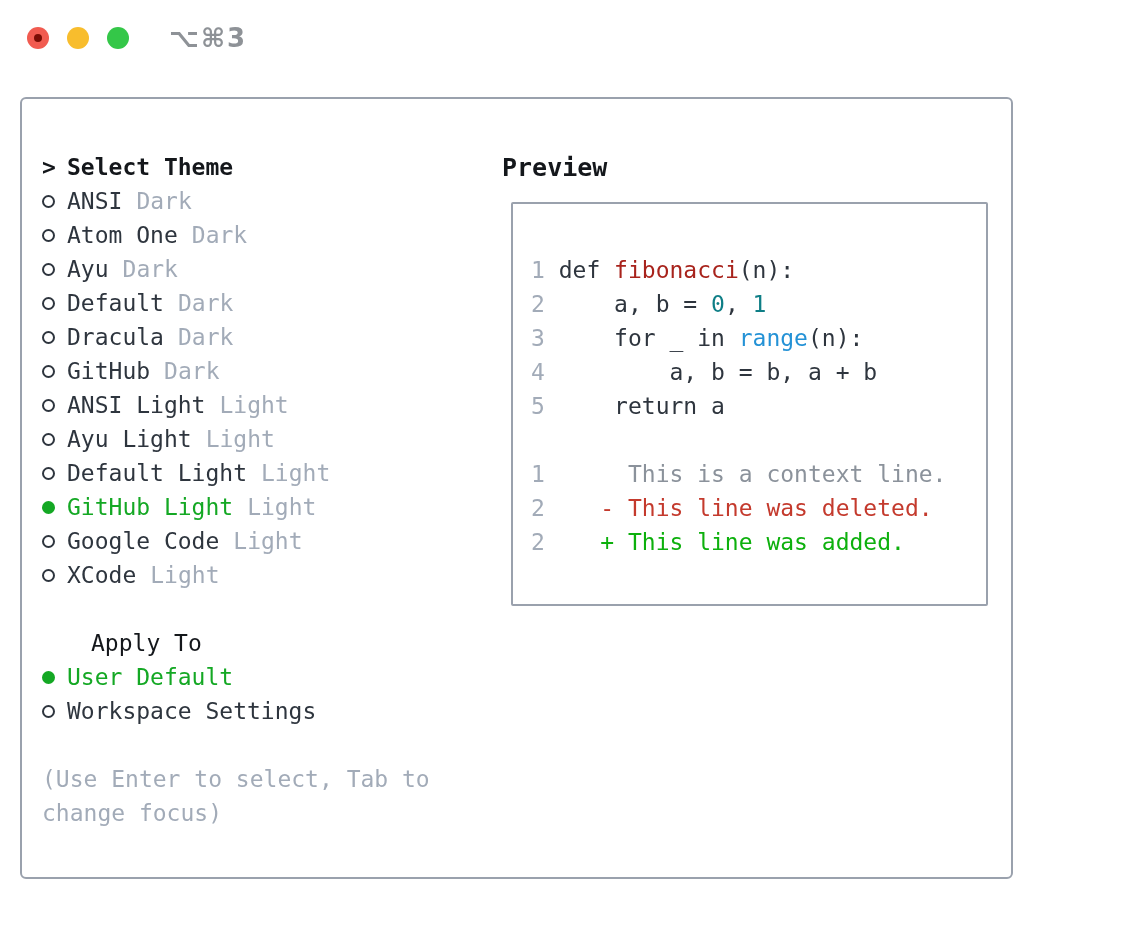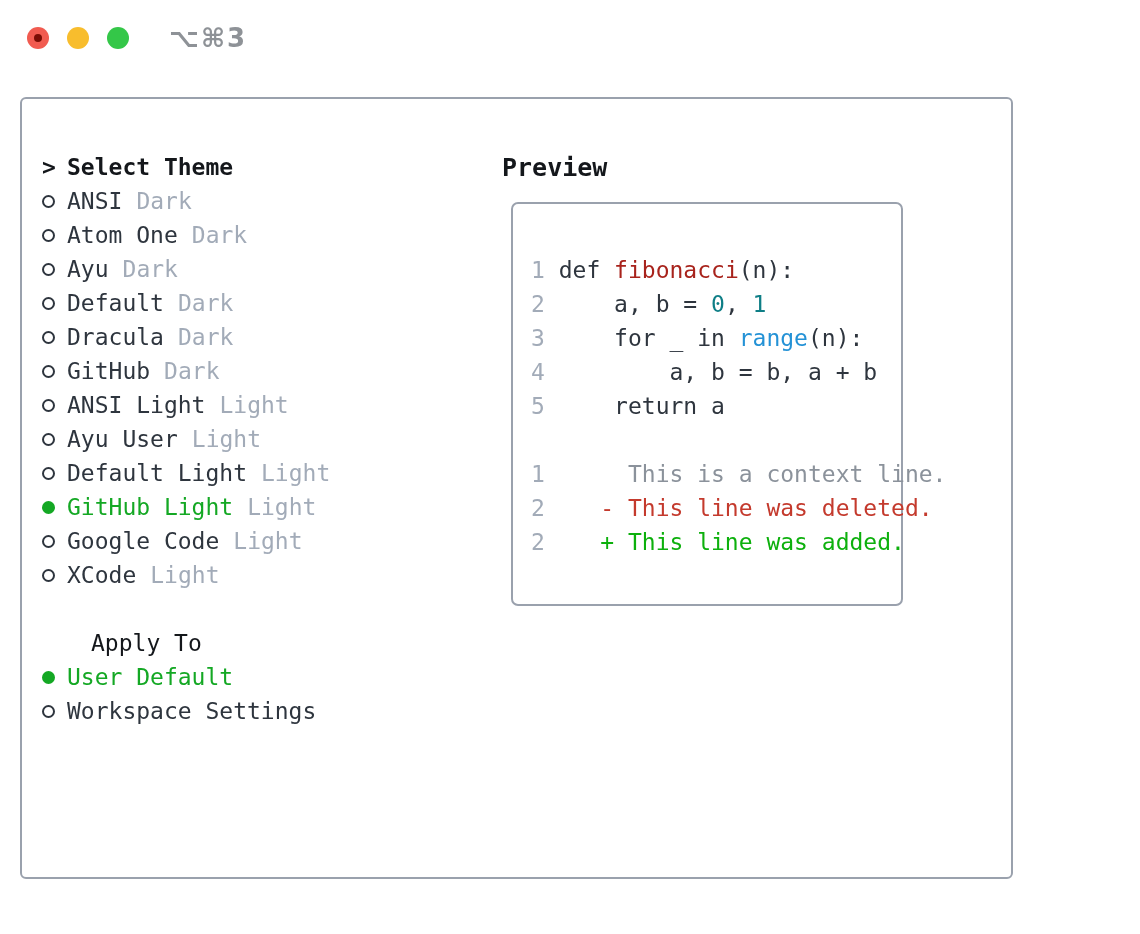--- a/index.html
+++ b/index.html
@@ -45,21 +45,21 @@
   .bullet.filled{background:var(--selected-green);border-color:var(--selected-green);}
   .name{color:var(--text-dark);}
   .name.selected{color:var(--selected-green);}
   .tag{color:var(--text-muted);margin-left:14px;}
   .apply-indent{display:inline-block;width:25px;flex:none;}
   .spacer-row{height:34px;}
   .help{margin-top:0;line-height:34px;color:var(--text-muted);white-space:pre;}
 
   
   .preview-label{position:absolute;left:480px;top:51px;height:34px;display:flex;align-items:center;font-size:25px;}
-  .preview-box{position:absolute;left:489px;top:103px;width:392px;height:404px;box-sizing:border-box;border:2px solid var(--border-gray);border-radius:7px;background:#ffffff;}
+  .preview-box{position:absolute;left:489px;top:103px;width:477px;height:404px;box-sizing:border-box;border:2px solid var(--border-gray);border-radius:2px;background:#ffffff;}
   .code{position:absolute;left:18px;top:49px;font-size:23px;line-height:34px;white-space:pre;}
   .pline{height:34px;}
   .ln{color:var(--text-muted);}
   .tk-text{color:var(--text-dark);}
   .tk-func{color:var(--function-red);}
   .tk-num{color:var(--number-teal);}
   .tk-builtin{color:var(--builtin-blue);}
   .tk-context{color:var(--text-context);}
   .tk-deleted{color:var(--deleted-red);}
   .tk-added{color:var(--added-green);}
@@ -86,40 +86,41 @@
       </div>
 
       <div id="theme-list">
           <div class="row"><span class="bullet"></span><span class="name">ANSI</span><span class="tag">Dark</span></div>
           <div class="row"><span class="bullet"></span><span class="name">Atom One</span><span class="tag">Dark</span></div>
           <div class="row"><span class="bullet"></span><span class="name">Ayu</span><span class="tag">Dark</span></div>
           <div class="row"><span class="bullet"></span><span class="name">Default</span><span class="tag">Dark</span></div>
           <div class="row"><span class="bullet"></span><span class="name">Dracula</span><span class="tag">Dark</span></div>
           <div class="row"><span class="bullet"></span><span class="name">GitHub</span><span class="tag">Dark</span></div>
           <div class="row"><span class="bullet"></span><span class="name">ANSI Light</span><span class="tag">Light</span></div>
-          <div class="row"><span class="bullet"></span><span class="name">Ayu User</span><span class="tag">Light</span></div>
+          <div class="row"><span class="bullet"></span><span class="name">Ayu Light</span><span class="tag">Light</span></div>
           <div class="row"><span class="bullet"></span><span class="name">Default Light</span><span class="tag">Light</span></div>
           <div class="row"><span class="bullet filled"></span><span class="name selected">GitHub Light</span><span class="tag">Light</span></div>
           <div class="row"><span class="bullet"></span><span class="name">Google Code</span><span class="tag">Light</span></div>
           <div class="row"><span class="bullet"></span><span class="name">XCode</span><span class="tag">Light</span></div>
         </div>
 
       <div class="spacer-row"></div>
 
       <div class="row">
         <span class="apply-indent"></span><span class="apply-title">Apply To</span>
       </div>
 
       <div id="apply-list">
           <div class="row"><span class="bullet filled"></span><span class="name selected">User Default</span></div>
           <div class="row"><span class="bullet"></span><span class="name">Workspace Settings</span></div>
         </div>
 
       <div class="spacer-row"></div>
 
+      <div class="help" id="help-text"><div>(Use Enter to select, Tab to</div><div>change focus)</div></div>
     </div>
 
     <div class="preview-label">Preview</div>
 
     <div class="preview-box">
       <div class="code" id="code-lines"><div class="pline"><span class="ln">1</span><span class="tk-text"> def </span><span class="tk-func">fibonacci</span><span class="tk-text">(n):</span></div><div class="pline"><span class="ln">2</span><span class="tk-text">     a, b = </span><span class="tk-num">0</span><span class="tk-text">, </span><span class="tk-num">1</span></div><div class="pline"><span class="ln">3</span><span class="tk-text">     for _ in </span><span class="tk-builtin">range</span><span class="tk-text">(n):</span></div><div class="pline"><span class="ln">4</span><span class="tk-text">         a, b = b, a + b</span></div><div class="pline"><span class="ln">5</span><span class="tk-text">     return a</span></div><div class="pline"></div><div class="pline"><span class="ln">1</span><span class="tk-context">      This is a context line.</span></div><div class="pline"><span class="ln">2</span><span class="tk-deleted">    - This line was deleted.</span></div><div class="pline"><span class="ln">2</span><span class="tk-added">    + This line was added.</span></div></div>
     </div>
 
   </div>
 </div>

